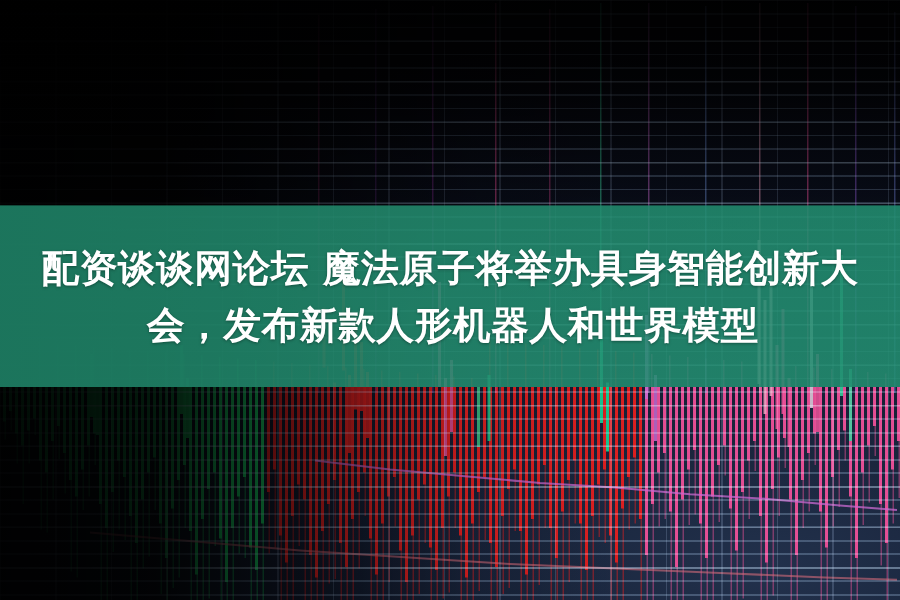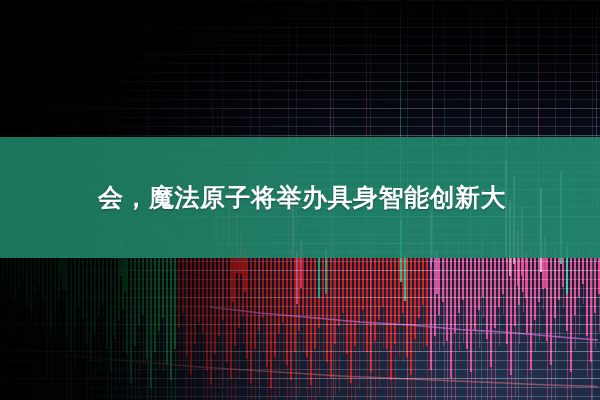--- a/index.html
+++ b/index.html
@@ -491,17 +491,18 @@
     </svg>
   <div class="grid-h"></div>
   <div class="grid-h2"></div>
   <div class="grid-v"></div>
   <div class="bg-leftfade"></div>
   <div class="bg-topfade"></div>
 
   <div class="band">
     <div class="band-tint"></div>
     <div class="headline">
-      <span class="hl-line l2">会，魔法原子将举办具身智能创新大</span>
+      <span class="hl-line l1">配资谈谈网论坛 魔法原子将举办具身智能创新大</span>
+      <span class="hl-line l2">会，发布新款人形机器人和世界模型</span>
     </div>
   </div>
 
 </div>
 
 </body></html>

